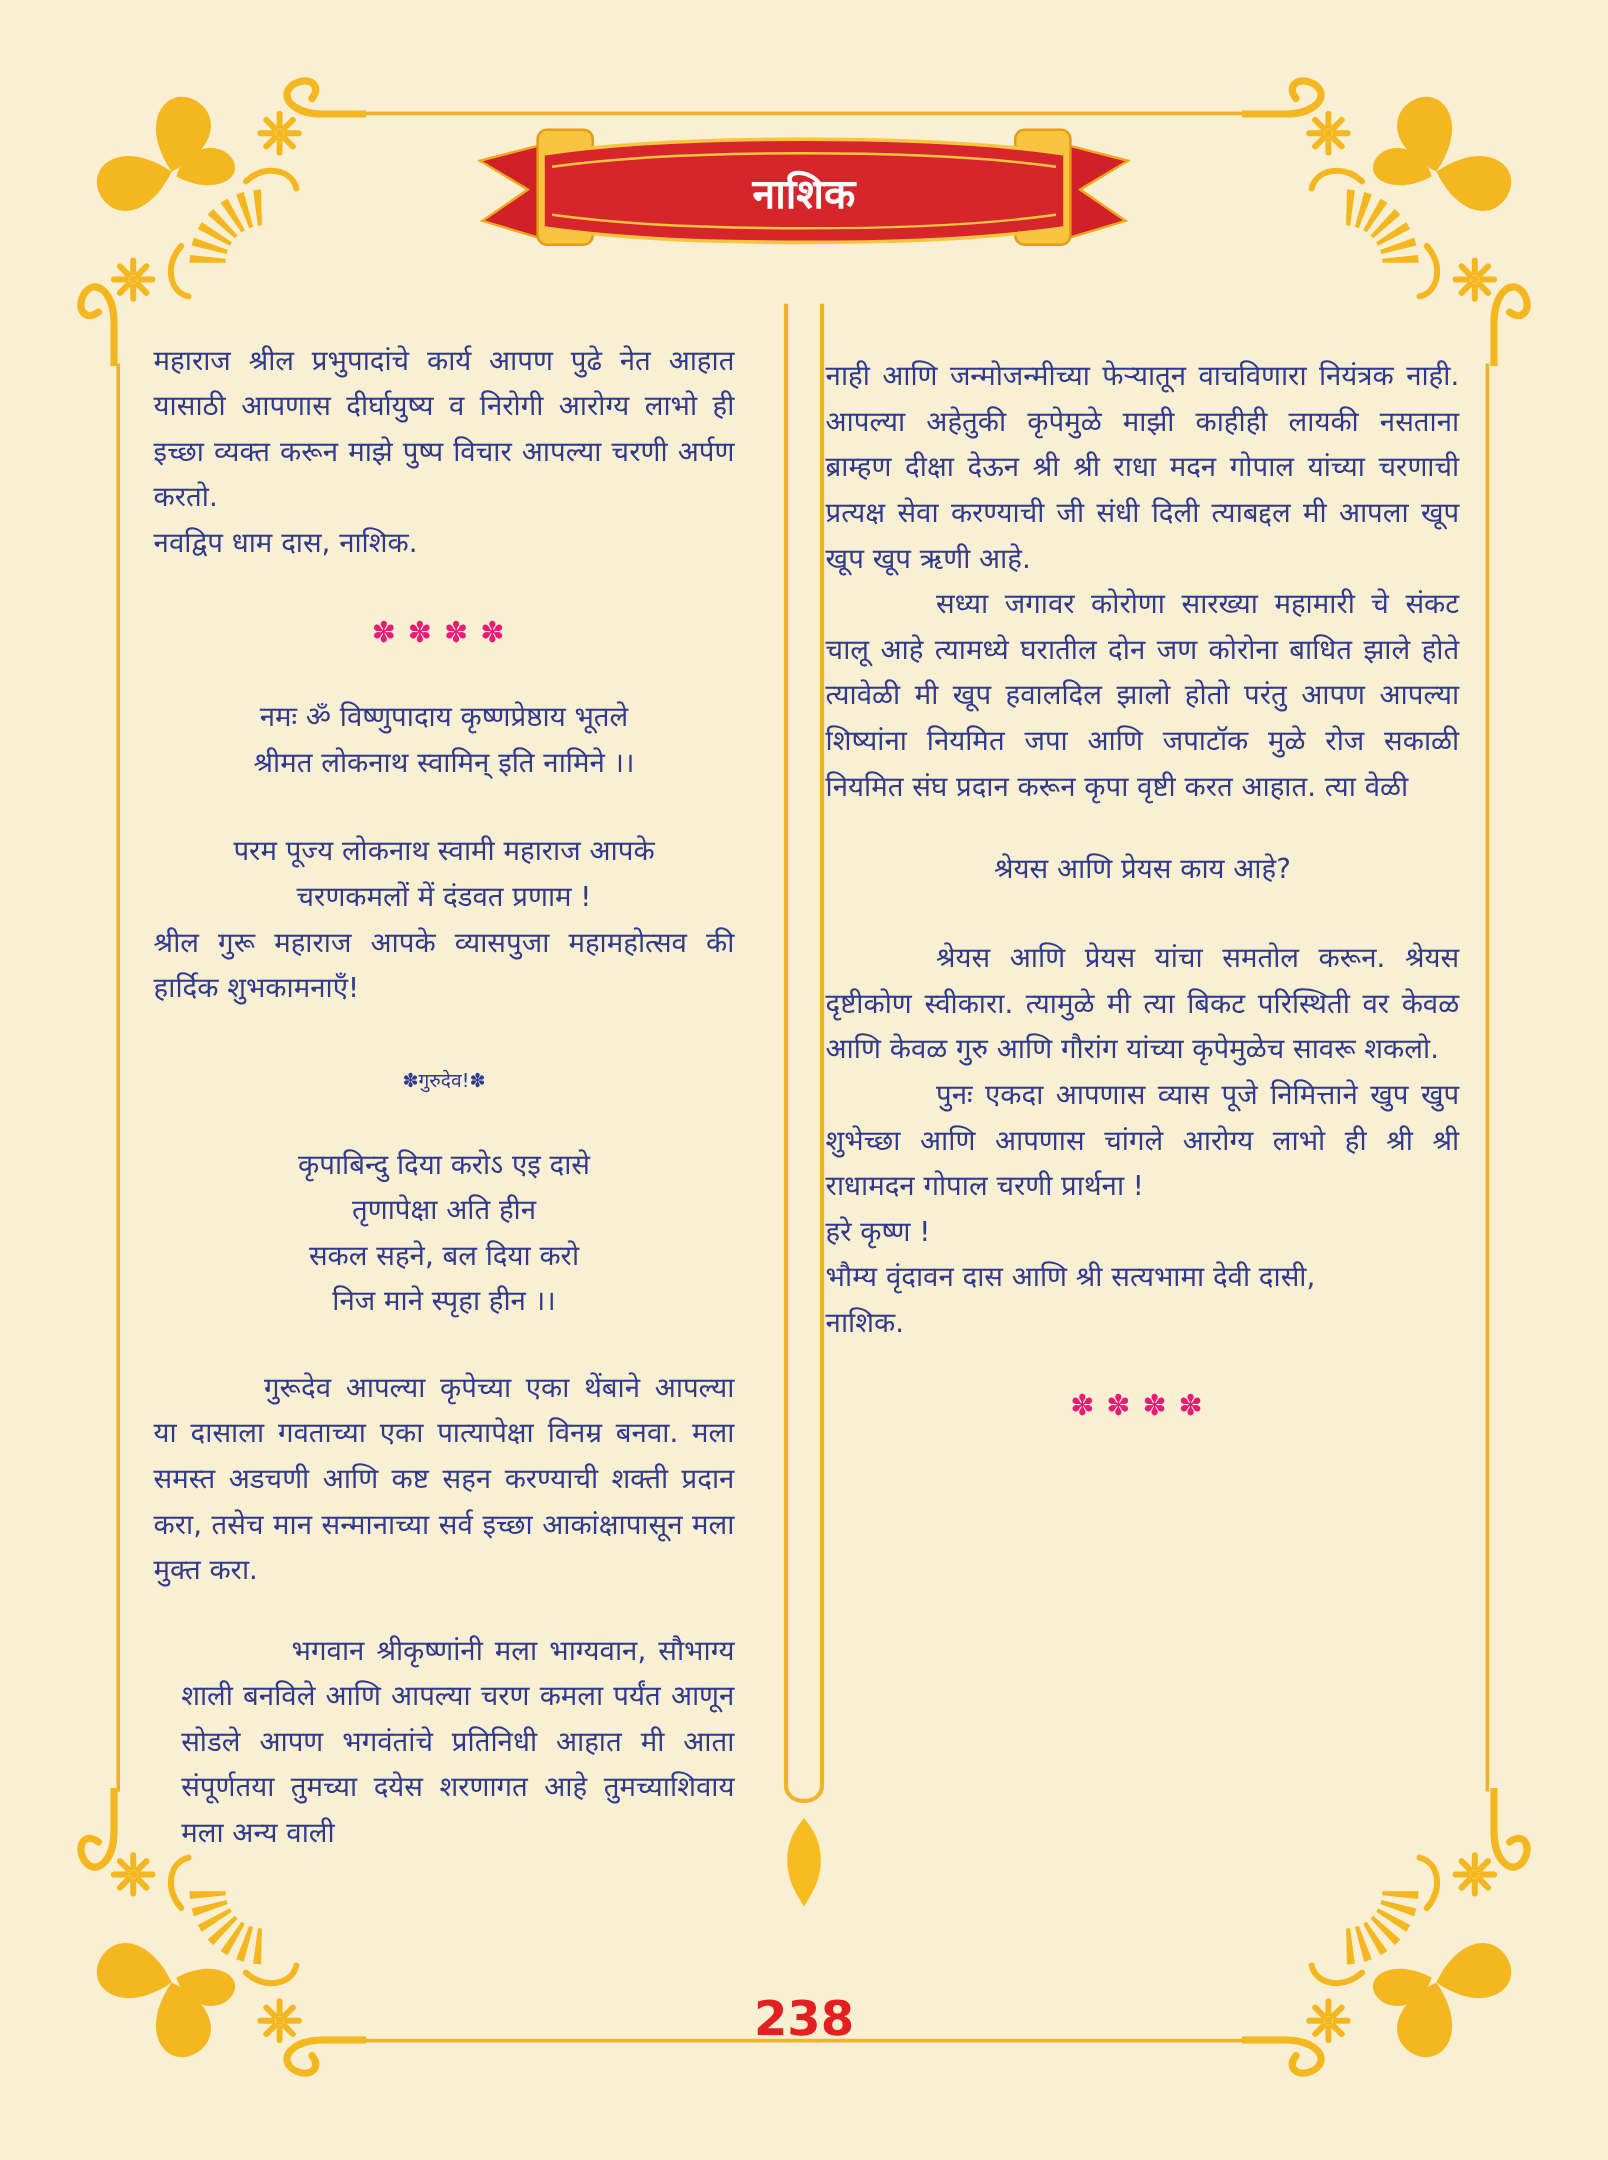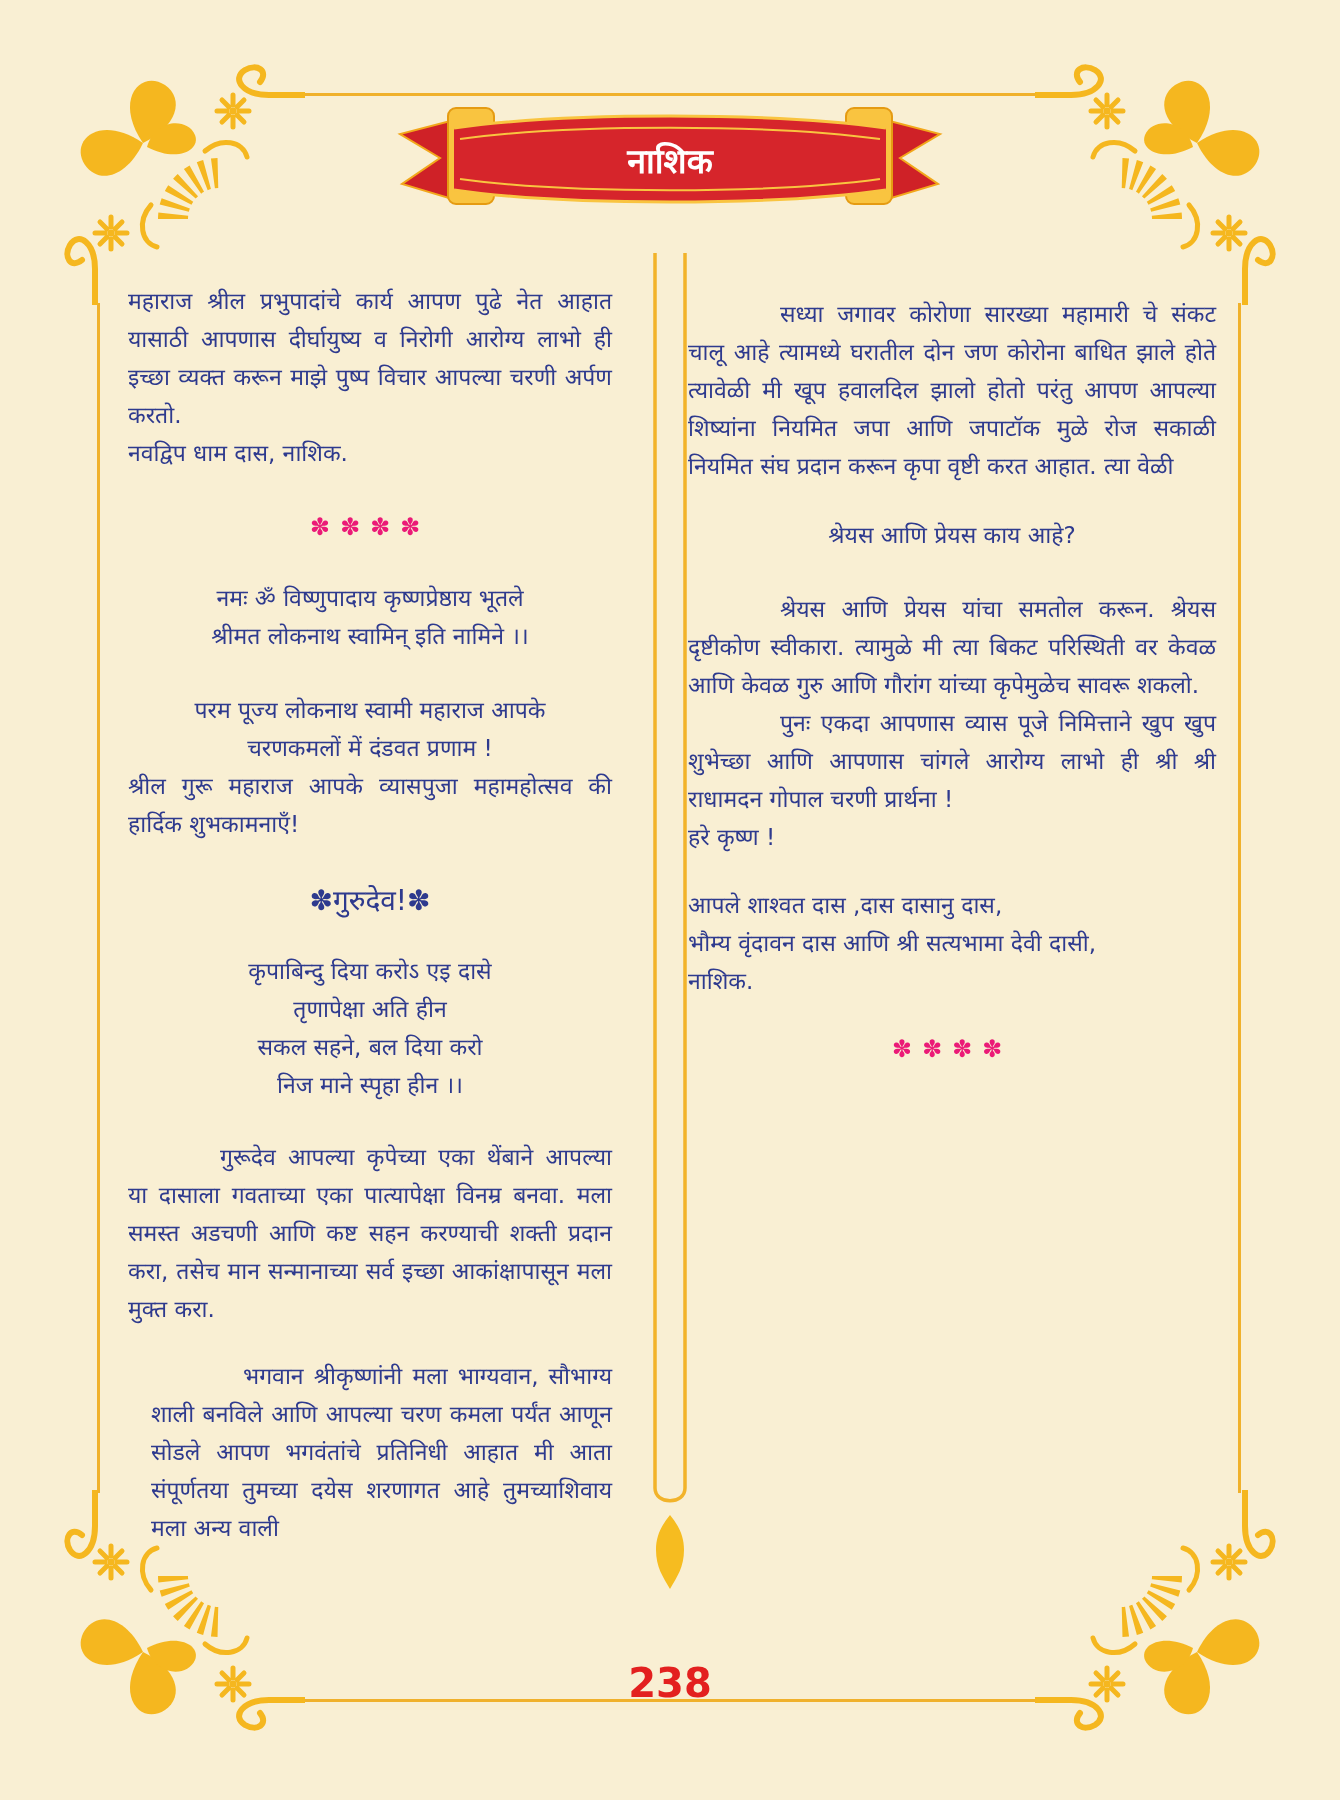--- a/index.html
+++ b/index.html
@@ -25,21 +25,21 @@
   .col{position:absolute;color:#2E3A8E;font-size:23px;line-height:38px;}
   .col-left{left:128px;top:282px;width:484px;}
   .col-right{left:688px;top:295px;width:528px;}
   .p{text-align:justify;margin:0;}
   .indent{text-indent:92px;}
   .center{text-align:center;margin:0;}
   .sep{
     text-align:center;color:#EB1A77;font-weight:bold;font-size:24px;
     letter-spacing:10px;line-height:38px;margin:0;
   }
-  .heading{font-size:28px;}
+  .heading{font-size:16px;}
   
   .mt54{margin-top:54px;} .mt36{margin-top:36px;} .mt33{margin-top:33px;}
   .mt39{margin-top:39px;} .mt32{margin-top:32px;} .mt34{margin-top:34px;}
   .mt29{margin-top:29px;margin-left:23px;} .mt31{margin-top:31px;} .mt30{margin-top:30px;}
   
   .divider{position:absolute;left:652px;top:253px;width:36px;height:1336px;}
   
   .page-number{
     position:absolute;left:0;top:1660px;width:100%;text-align:center;
     color:#E3201F;font-size:40px;font-weight:bold;z-index:5;
@@ -117,24 +117,24 @@
   <p class="center heading mt39">✽गुरुदेव!✽</p>
   <p class="center mt32">कृपाबिन्दु दिया करोऽ एइ दासे</p>
   <p class="center">तृणापेक्षा अति हीन</p>
   <p class="center">सकल सहने, बल दिया करो</p>
   <p class="center">निज माने स्पृहा हीन ।।</p>
   <p class="p indent mt34">गुरूदेव आपल्या कृपेच्या एका थेंबाने आपल्या या दासाला गवताच्या एका पात्यापेक्षा विनम्र बनवा. मला समस्त अडचणी आणि कष्ट सहन करण्याची शक्ती प्रदान करा, तसेच मान सन्मानाच्या सर्व इच्छा आकांक्षापासून मला मुक्त करा.</p>
   <p class="p indent mt29">भगवान श्रीकृष्णांनी मला भाग्यवान, सौभाग्य शाली बनविले आणि आपल्या चरण कमला पर्यंत आणून सोडले आपण भगवंतांचे प्रतिनिधी आहात मी आता संपूर्णतया तुमच्या दयेस शरणागत आहे तुमच्याशिवाय मला अन्य वाली</p>
 </div>
 
 <div class="col col-right">
+  <p class="p">नाही आणि जन्मोजन्मीच्या फेऱ्यातून वाचविणारा नियंत्रक नाही. आपल्या अहेतुकी कृपेमुळे माझी काहीही लायकी नसताना ब्राम्हण दीक्षा देऊन श्री श्री राधा मदन गोपाल यांच्या चरणाची प्रत्यक्ष सेवा करण्याची जी संधी दिली त्याबद्दल मी आपला खूप खूप खूप ऋणी आहे.</p>
   <p class="p indent">सध्या जगावर कोरोणा सारख्या महामारी चे संकट चालू आहे त्यामध्ये घरातील दोन जण कोरोना बाधित झाले होते त्यावेळी मी खूप हवालदिल झालो होतो परंतु आपण आपल्या शिष्यांना नियमित जपा आणि जपाटॉक मुळे रोज सकाळी नियमित संघ प्रदान करून कृपा वृष्टी करत आहात. त्या वेळी</p>
   <p class="center mt31">श्रेयस आणि प्रेयस काय आहे?</p>
   <p class="p indent mt36">श्रेयस आणि प्रेयस यांचा समतोल करून. श्रेयस दृष्टीकोण स्वीकारा. त्यामुळे मी त्या बिकट परिस्थिती वर केवळ आणि केवळ गुरु आणि गौरांग यांच्या कृपेमुळेच सावरू शकलो.</p>
   <p class="p indent">पुनः एकदा आपणास व्यास पूजे निमित्ताने खुप खुप शुभेच्छा आणि आपणास चांगले आरोग्य लाभो ही श्री श्री राधामदन गोपाल चरणी प्रार्थना !</p>
   <p class="p">हरे कृष्ण !</p>
-  <p class="p mt30">आपले शाश्वत दास ,दास दासानु दास,</p>
   <p class="p">भौम्य वृंदावन दास आणि श्री सत्यभामा देवी दासी,</p>
   <p class="p">नाशिक.</p>
   <p class="sep mt30">✽✽✽✽</p>
 </div>
 
 <div class="page-number">238</div>
 
 </body></html>

